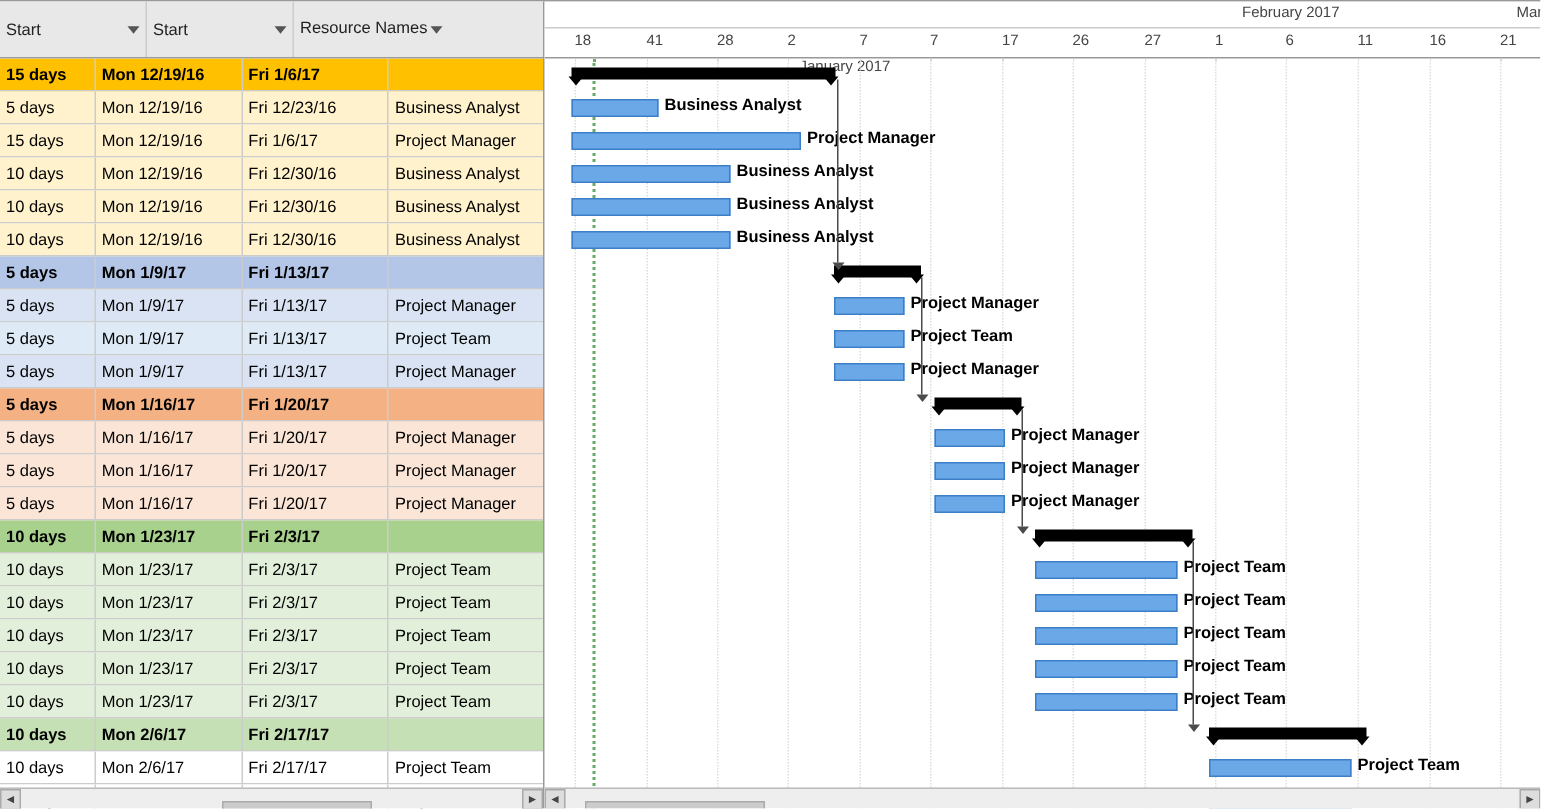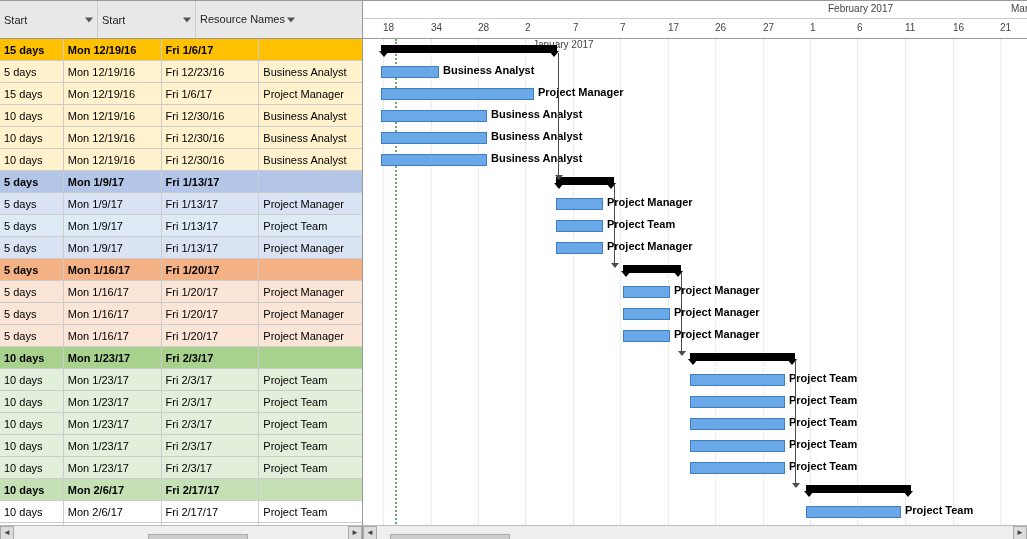--- a/index.html
+++ b/index.html
@@ -373,21 +373,21 @@
 
   <div class="right">
     <div class="timeline-hdr">
       <div class="month-row" id="month-row">
           <div class="month-cell" style="left: 170px; margin-top: 36px;">January 2017</div>
           <div class="month-cell" style="left: 465px;">February 2017</div>
           <div class="month-cell" style="left: 648px;">Mar</div>
         </div>
       <div class="day-row" id="day-row">
           <div class="day-cell" style="left: 20px;">18</div>
-          <div class="day-cell" style="left: 68px;">34</div>
+          <div class="day-cell" style="left: 68px;">41</div>
           <div class="day-cell" style="left: 115px; text-align: right;">28</div>
           <div class="day-cell" style="left: 162px;">2</div>
           <div class="day-cell" style="left: 210px;">7</div>
           <div class="day-cell" style="left: 257px;">7</div>
           <div class="day-cell" style="left: 305px;">17</div>
           <div class="day-cell" style="left: 352px;">26</div>
           <div class="day-cell" style="left: 400px;">27</div>
           <div class="day-cell" style="left: 447px;">1</div>
           <div class="day-cell" style="left: 494px;">6</div>
           <div class="day-cell" style="left: 542px;">11</div>

